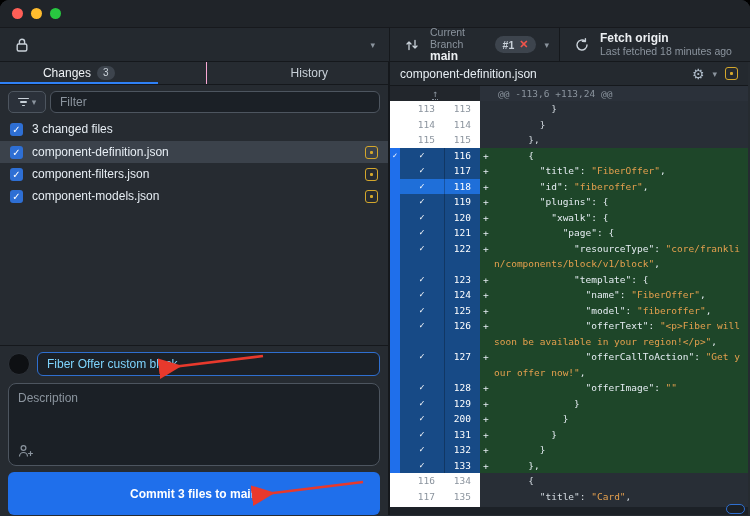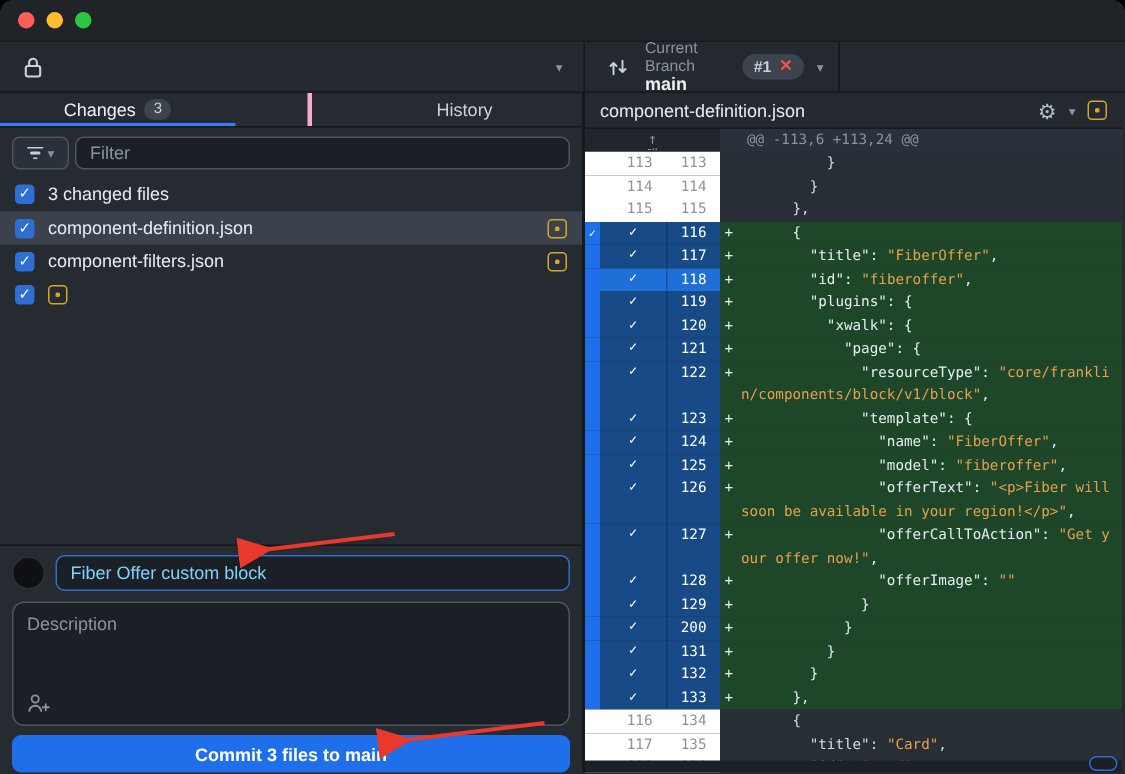--- a/index.html
+++ b/index.html
@@ -30,21 +30,21 @@
   .branch-badge { margin-left:10px; background:#3d444d; border-radius:9px; height:17px; display:flex; align-items:center; padding:0 8px; gap:5px; }
   .branch-badge .num { font-size:10.5px; color:#c9d1d9; font-weight:bold; }
   .branch-badge .x { color:#f1544b; font-size:11px; font-weight:bold; line-height:1; }
 
   
   .main { display:flex; height:453px; }
   .sidebar { width:390px; background:#262b31; display:flex; flex-direction:column; border-right:2px solid #15181c; }
 
   .tabs { display:flex; height:23px; border-bottom:1px solid #15181c;gap:48px; }
   .tab { flex:1; display:flex; align-items:center; justify-content:center; gap:6px; font-size:12px; color:#c9d1d9; position:relative; cursor:default; }
-  .tab + .tab { border-left:3px solid #f9a8d4;padding-left:24px; }
+  .tab + .tab { border-left:1px solid #f9a8d4;padding-left:24px; }
   .tab.active { color:#f0f3f6; }
   .tab.active::after { content:""; position:absolute; left:0; right:0; bottom:0; height:2px; background:#2f81f7; }
   .tab-badge { background:#3d444d; color:#c9d1d9; border-radius:8px; font-size:10px; padding:1px 6px; line-height:1.2; }
 
   .filter-row { display:flex; align-items:center; padding:6px 8px 5px 8px; gap:4px; }
   .filter-btn { width:38px; height:22px; border:1px solid #4d555f; border-radius:5px; background:#2b313a; display:flex; align-items:center; justify-content:center; gap:3px; }
   .funnel { display:flex; flex-direction:column; gap:2px; align-items:center; }
   .funnel i { display:block; height:1.5px; background:#c9d1d9; border-radius:1px; }
   .funnel i:nth-child(1){width:11px} .funnel i:nth-child(2){width:7px} .funnel i:nth-child(3){width:3px}
   .filter-btn .chevron { margin-left:0; }
@@ -65,21 +65,21 @@
 
   
   .commit-area { border-top:1px solid #15181c; padding:6px 8px 0 8px; }
   .summary-row { display:flex; align-items:center; gap:7px; }
   .avatar { width:22px; height:22px; border-radius:50%; background:#0e1013; border:1px solid #2c3138; flex:none; }
   .summary-input { flex:1; height:24px; background:#1b2026; border:1.5px solid #2f6fd0; border-radius:6px; color:#7dd3fc; font-size:12px; padding:0 9px; outline:none; }
   .desc-box { margin-top:7px; height:83px; background:#1b2026; border:1px solid #4d555f; border-radius:8px; position:relative; }
   .desc-box textarea { width:100%; height:60px; background:transparent; border:none; outline:none; resize:none; color:#e6edf3; font-size:12px; padding:7px 9px; font-family:"Liberation Sans", sans-serif; }
   .desc-box textarea::placeholder { color:#8b949e; }
   .person-add { position:absolute; left:9px; bottom:7px; width:16px; height:14px; color:#8b949e; }
-  .commit-btn { margin-top:6px; width:100%; height:25px; background:#1f6feb; border:none; border-radius:6px; color:#fff; font-size:12px; font-weight:600; font-family:"Liberation Sans", sans-serif; }
+  .commit-btn { margin-top:6px; width:100%; height:43px; background:#1f6feb; border:none; border-radius:6px; color:#fff; font-size:12px; font-weight:600; font-family:"Liberation Sans", sans-serif; }
   .commit-btn b { font-weight:800; }
 
   
   .diff-panel { position:relative; width:358px; background:#272d35; display:flex; flex-direction:column; overflow:hidden; }
   .diff-header { height:24px; flex:none; background:#24292f; border-bottom:1px solid #15181c; display:flex; align-items:center; padding:0 10px; gap:8px; }
   .diff-header .fname { flex:1; font-size:12px; color:#e6edf3; }
   .gear { color:#adbac7; font-size:14px; line-height:1; }
   .diff-header .chevron { margin-left:0; }
 
   .hunk-row { height:15px; flex:none; display:flex; font-family:"DejaVu Sans Mono", monospace; font-size:9.5px; }
@@ -144,20 +144,30 @@
         <span class="tb-label">Current Branch</span>
         <span class="tb-value">main</span>
       </div>
       <span class="branch-badge">
         <span class="num">#1</span>
         <span class="x">✕</span>
       </span>
       <span class="chevron">▾</span>
     </div>
 
+    <div class="tb-section tb-fetch">
+      <svg class="tb-icon" viewBox="0 0 16 16">
+        <path d="M13 8 a5 5 0 1 1 -1.8 -3.85" fill="none" stroke="#c9d1d9" stroke-width="1.4" stroke-linecap="round"></path>
+        <path d="M11.4 1.6 L11.4 4.6 L8.4 4.3" fill="none" stroke="#c9d1d9" stroke-width="1.4" stroke-linecap="round" stroke-linejoin="round"></path>
+      </svg>
+      <div class="tb-text">
+        <span class="tb-value">Fetch origin</span>
+        <span class="tb-label">Last fetched 18 minutes ago</span>
+      </div>
+    </div>
   </div>
 
   <div class="main">
 
     <div class="sidebar">
       <div class="tabs">
         <div class="tab active">
           <span>Changes</span>
           <span class="tab-badge">3</span>
         </div>
@@ -189,20 +199,21 @@
             <span class="fname">component-definition.json</span>
             <span class="mod-icon"></span>
           </div>
           <div class="file-row">
             <span class="check">✓</span>
             <span class="fname">component-filters.json</span>
             <span class="mod-icon"></span>
           </div>
           <div class="file-row">
             <span class="check">✓</span>
+            <span class="fname">component-models.json</span>
             <span class="mod-icon"></span>
           </div>
         </div>
 
       <div class="sidebar-spacer"></div>
 
       <div class="commit-area">
         <div class="summary-row">
           <span class="avatar"></span>
           <input class="summary-input" value="Fiber Offer custom block" style="">

